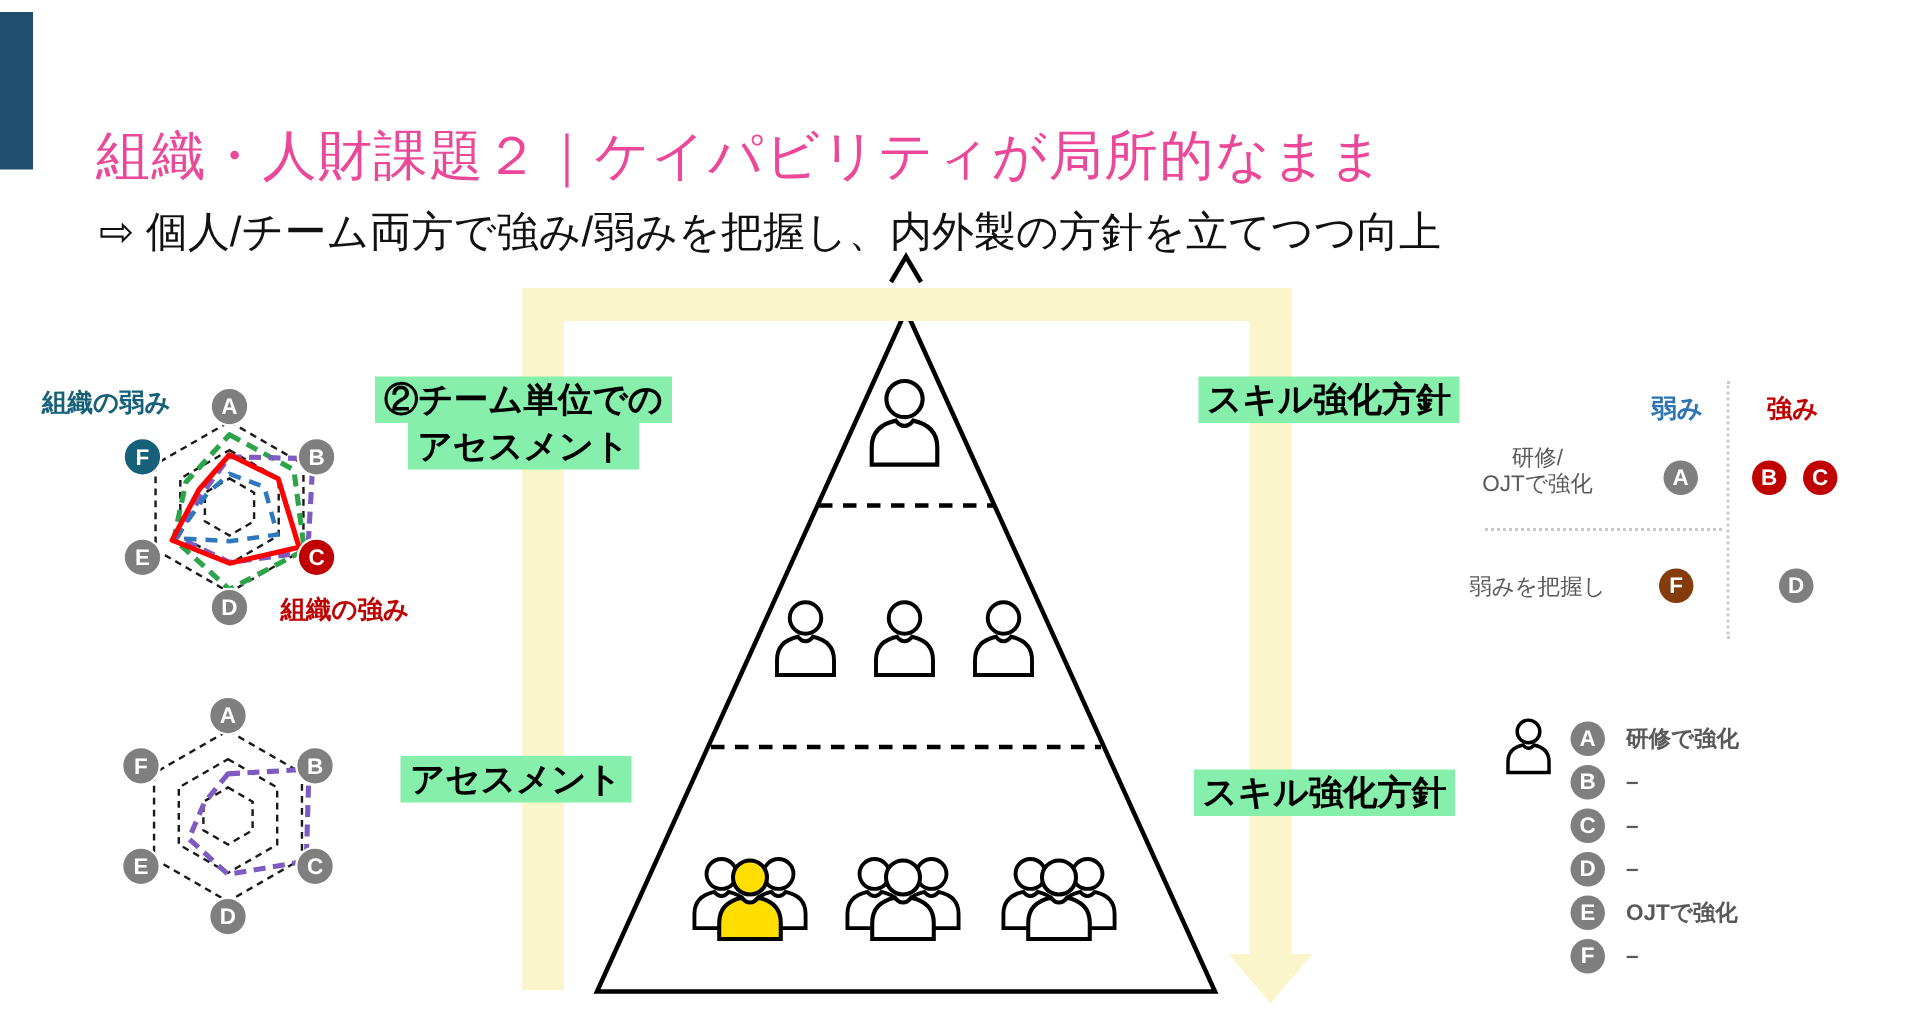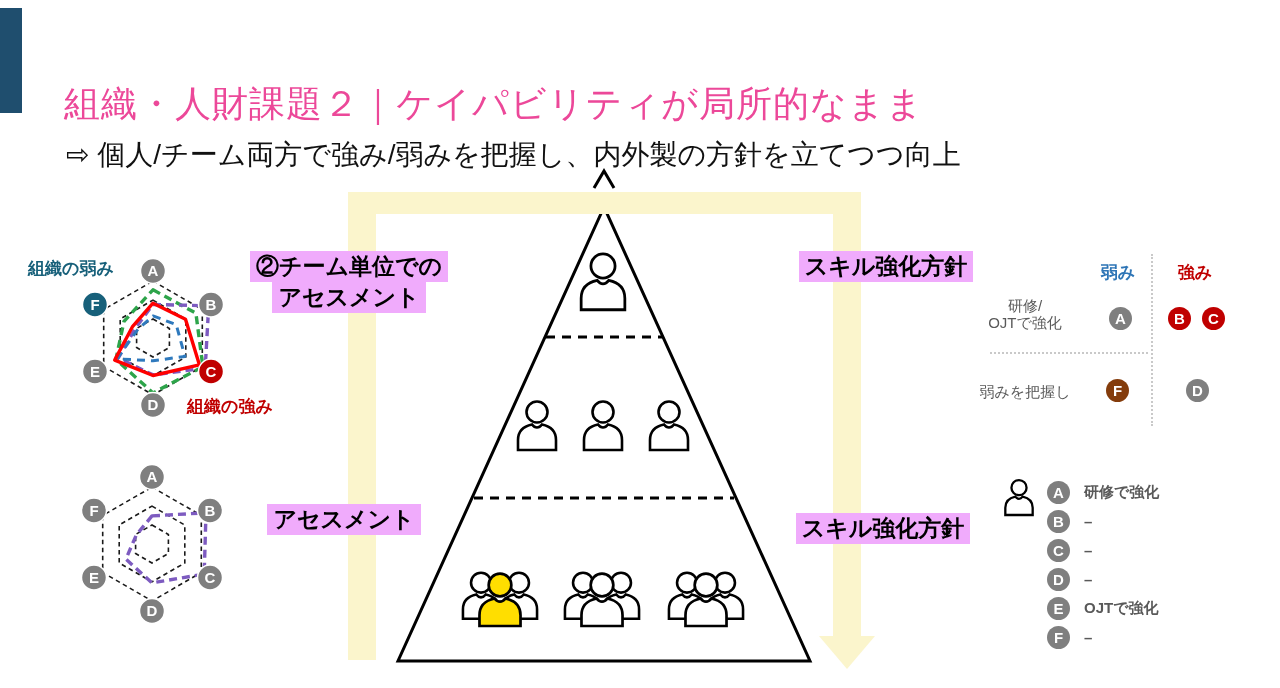--- a/index.html
+++ b/index.html
@@ -8,21 +8,21 @@
     background:#ffffff;font-family:"Liberation Sans",sans-serif;
     -webkit-font-smoothing:antialiased;
   }
   .abs{position:absolute;}
   
   #accent-bar{left:0;top:8px;width:22px;height:105px;background:#1F4E6E;}
   #page-title{left:64px;top:36px;font-size:36px;letter-spacing:1px;color:#ec4899;white-space:nowrap;margin-top:44px;}
   #page-subtitle{left:55px;top:136px;font-size:28px;color:#111111;white-space:nowrap;margin-left:11px;}
   
   .callout{width:240px;text-align:center;font-weight:bold;font-size:23px;line-height:31px;color:#000;}
-  .callout .hl{background:#f0abfc;padding:0 6px;display:inline-block;}
+  .callout .hl{background:#86efac;padding:0 6px;display:inline-block;}
   
   .radar-label{font-size:17px;font-weight:bold;white-space:nowrap;text-align:right;}
   
   .mx-header{width:56px;text-align:center;font-size:17px;font-weight:bold;}
   .mx-rowlabel{width:100px;text-align:center;font-size:15px;font-weight:normal;color:#595959;line-height:17px;}
   .badges{display:flex;gap:11px;}
   .badge{width:23px;height:23px;border-radius:50%;color:#fff;font-size:15px;font-weight:bold;
          display:flex;align-items:center;justify-content:center;flex:0 0 auto;}
   .dotted-v{border-left:2px dotted #C9C9C9;width:0;}
   .dotted-h{border-top:2px dotted #C9C9C9;height:0;}

